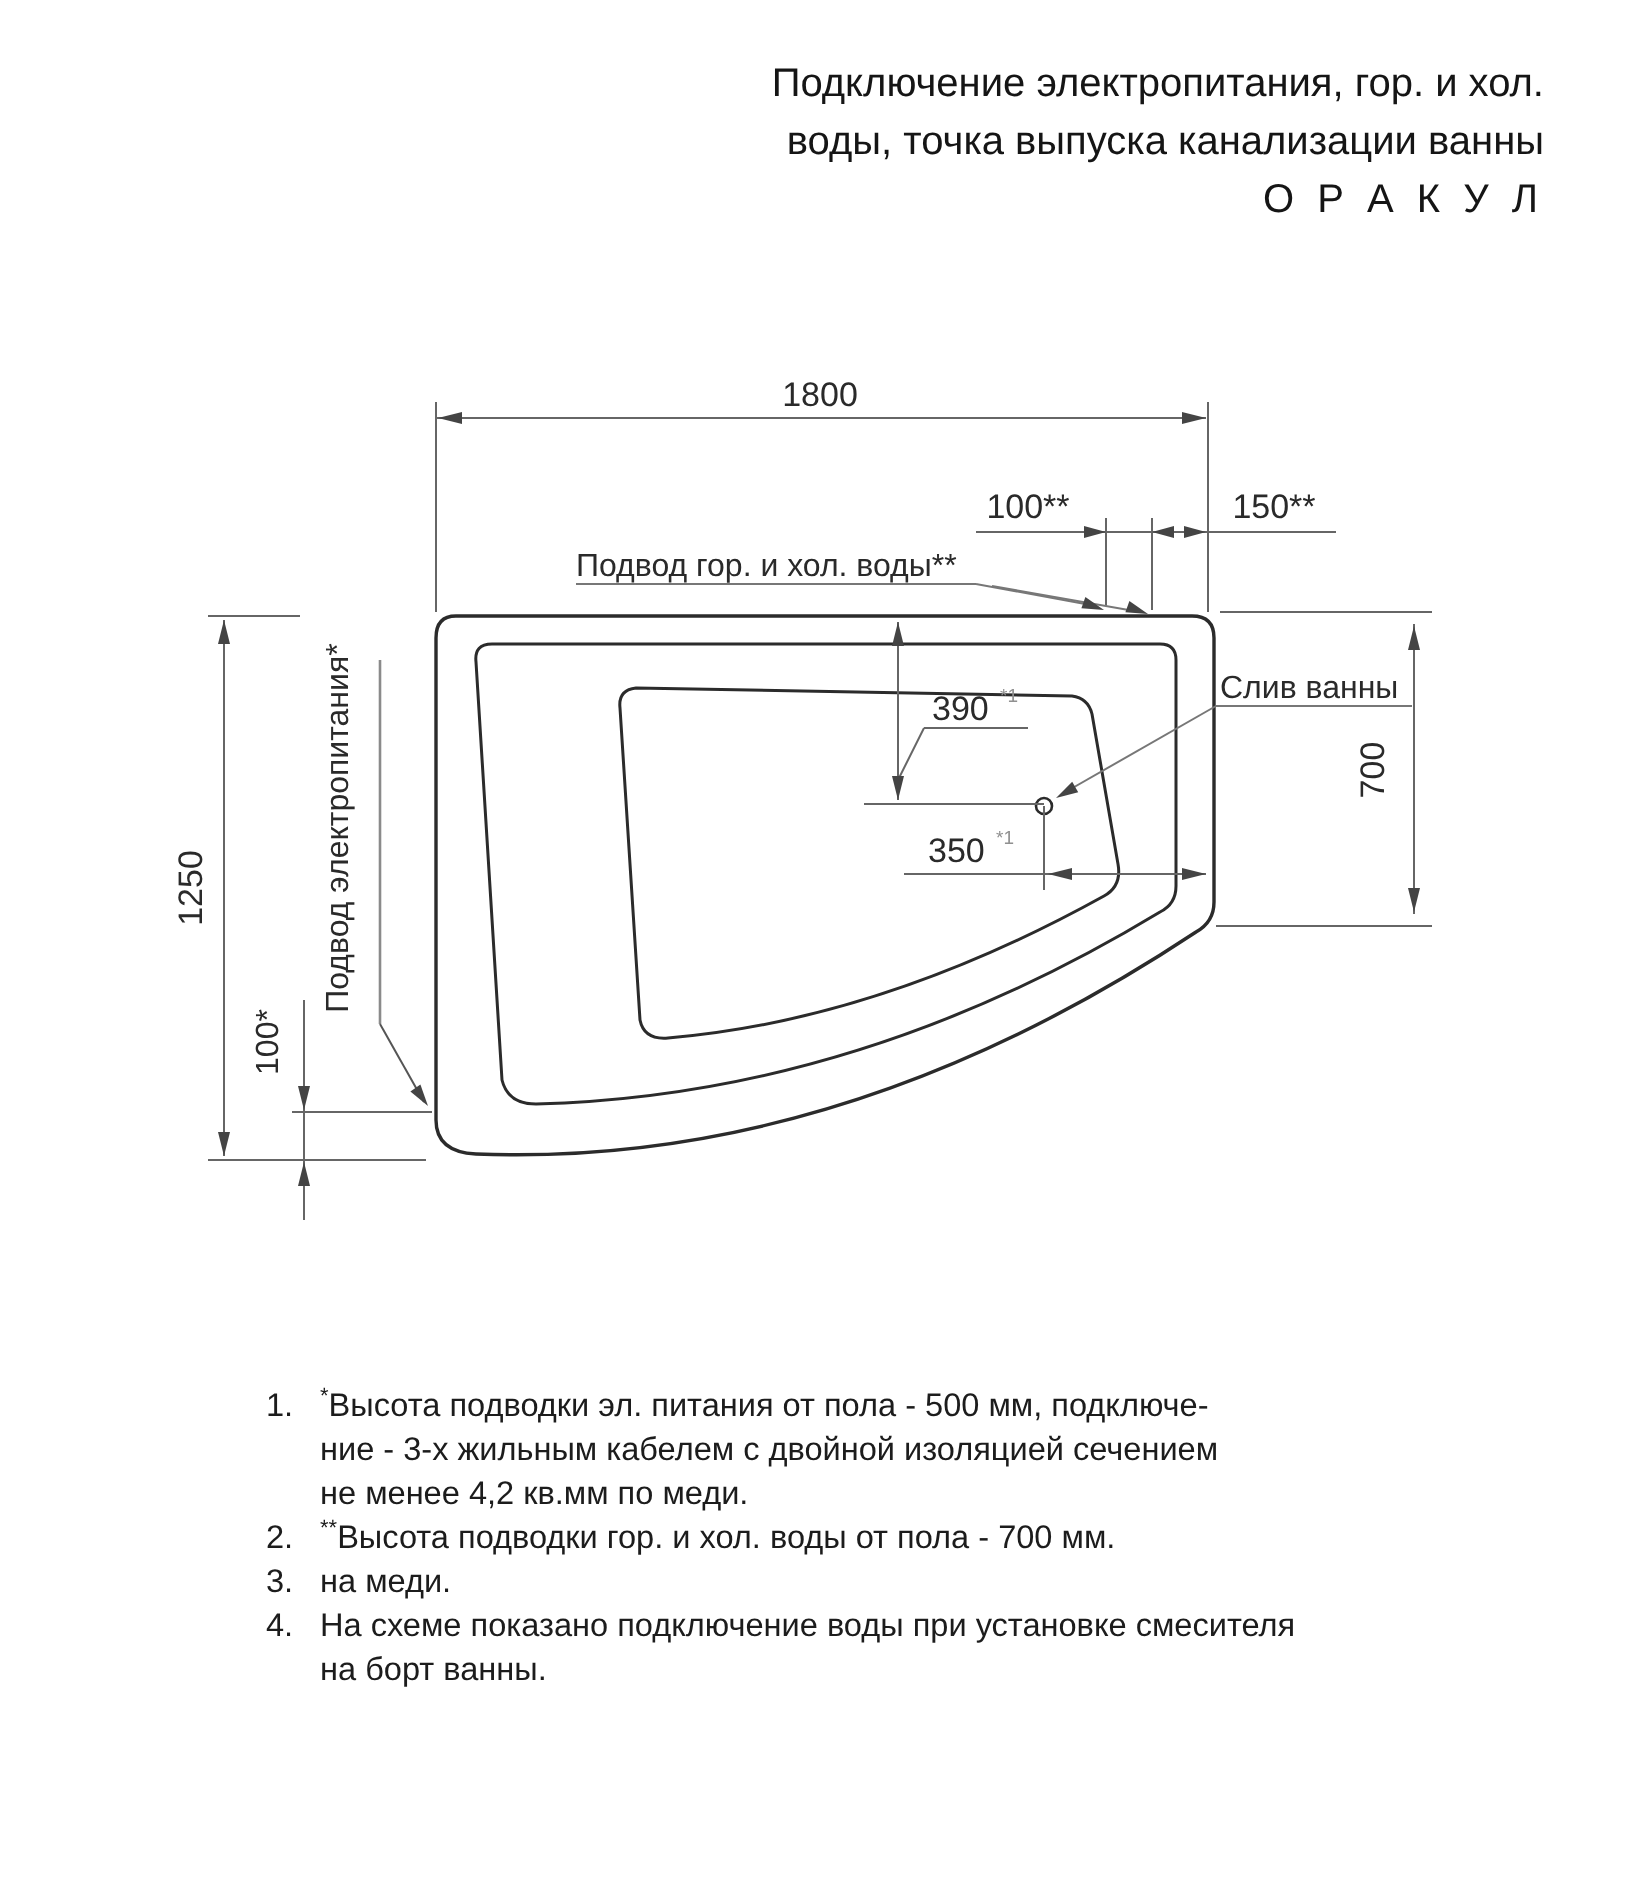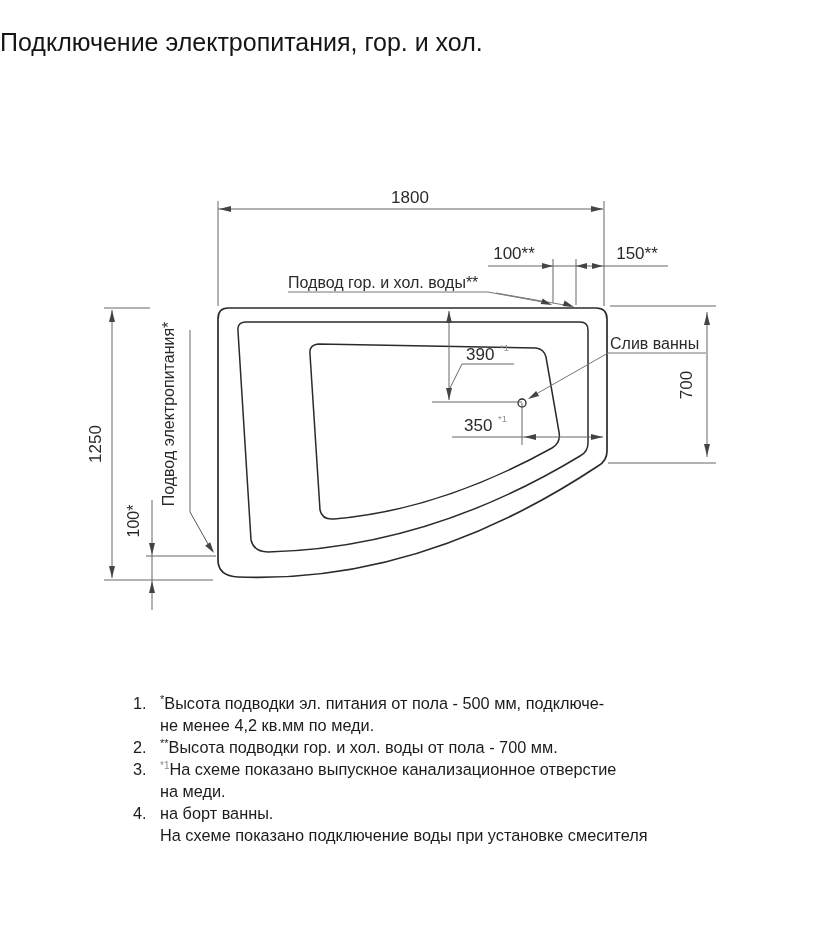--- a/index.html
+++ b/index.html
@@ -1,37 +1,39 @@
 <!DOCTYPE html>
 <html><head>
 <meta charset="utf-8">
 <style>
   html,body{margin:0;padding:0;background:#ffffff;}
   body{width:825px;height:950px;position:relative;overflow:hidden;
        font-family:"Liberation Sans", sans-serif;color:#1a1a1a;}
-  .title-block{position:absolute;top:28px;left:0;width:772px;text-align:left;
-       font-size:25px;line-height:29px;color:#151515;}
+  .title-block{position:absolute;top:28px;left:0;width:772px;text-align:right;
+       font-size:20px;line-height:29px;color:#151515;}
   .title-block .brand{letter-spacing:3px;}
   svg text{font-family:"Liberation Sans", sans-serif;fill:#2a2a2a;}
   svg .dimtxt{font-size:17px;}
   svg .lbltxt{font-size:16px;}
   svg .suptxt{font-size:9.5px;fill:#909090;}
   .notes{position:absolute;left:133px;top:692px;width:592px;
        font-size:16.3px;line-height:22px;color:#1c1c1c;}
   .note-row{display:flex;align-items:flex-start;}
   .note-num{width:27px;flex:0 0 27px;}
   .note-body{flex:1;}
   sup.mark{font-size:11px;line-height:0;vertical-align:super;}
   sup.mark.gray{color:#8a8a8a;font-size:10px;}
 </style>
 </head>
 <body>
 
 <div class="title-block">
   <div>Подключение электропитания, гор. и хол.</div>
+  <div>воды, точка выпуска канализации ванны</div>
+  <div class="brand">О Р А К У Л</div>
 </div>
 
 <svg width="825" height="950" viewBox="0 0 825 950" style="position:absolute;left:0;top:0;" xmlns="http://www.w3.org/2000/svg">
 
   <g fill="none" stroke="#2b2b2b" stroke-width="1.7" stroke-linejoin="round">
     <path d="M 228,308 L 596,308 Q 607,308 607,319 L 607,451 Q 607,461 598,466
          Q 420,584 238,577 Q 218,576 218,560 L 218,319 Q 218,308 228,308 Z"></path>
   </g>
   <g fill="none" stroke="#2b2b2b" stroke-width="1.5" stroke-linejoin="round">
     <path d="M 246,322 L 580,322 Q 588,322 588,330 L 588,443 Q 588,452 580,456
@@ -131,36 +133,36 @@
     <polygon fill="#444" stroke="none" points="214,553 205.2,545.7 210.2,542.3"></polygon>
   </g>
   <text class="lbltxt" x="174" y="414" text-anchor="middle" transform="rotate(-90 174 414)">Подвод электропитания*</text>
 </svg>
 
 <div class="notes">
   <div class="note-row">
     <div class="note-num">1.</div>
     <div class="note-body">
       <div><sup class="mark">*</sup><span>Высота подводки эл. питания от пола - 500 мм, подключе-</span></div>
+      <div>ние - 3-х жильным кабелем с двойной изоляцией сечением</div>
       <div>не менее 4,2 кв.мм по меди.</div>
     </div>
   </div>
   <div class="note-row">
     <div class="note-num">2.</div>
     <div class="note-body">
       <div><sup class="mark">**</sup><span>Высота подводки гор. и хол. воды от пола - 700 мм.</span></div>
     </div>
   </div>
   <div class="note-row">
     <div class="note-num">3.</div>
     <div class="note-body">
-      <div><sup class="mark gray">*1</sup><span>На схеме показано выпускное канализационное отверстие</span></div>
       <div>на меди.</div>
     </div>
   </div>
   <div class="note-row">
     <div class="note-num">4.</div>
     <div class="note-body">
+      <div>На схеме показано подключение воды при установке смесителя</div>
       <div>на борт ванны.</div>
-      <div>На схеме показано подключение воды при установке смесителя</div>
     </div>
   </div>
 </div>
 
 </body></html>

